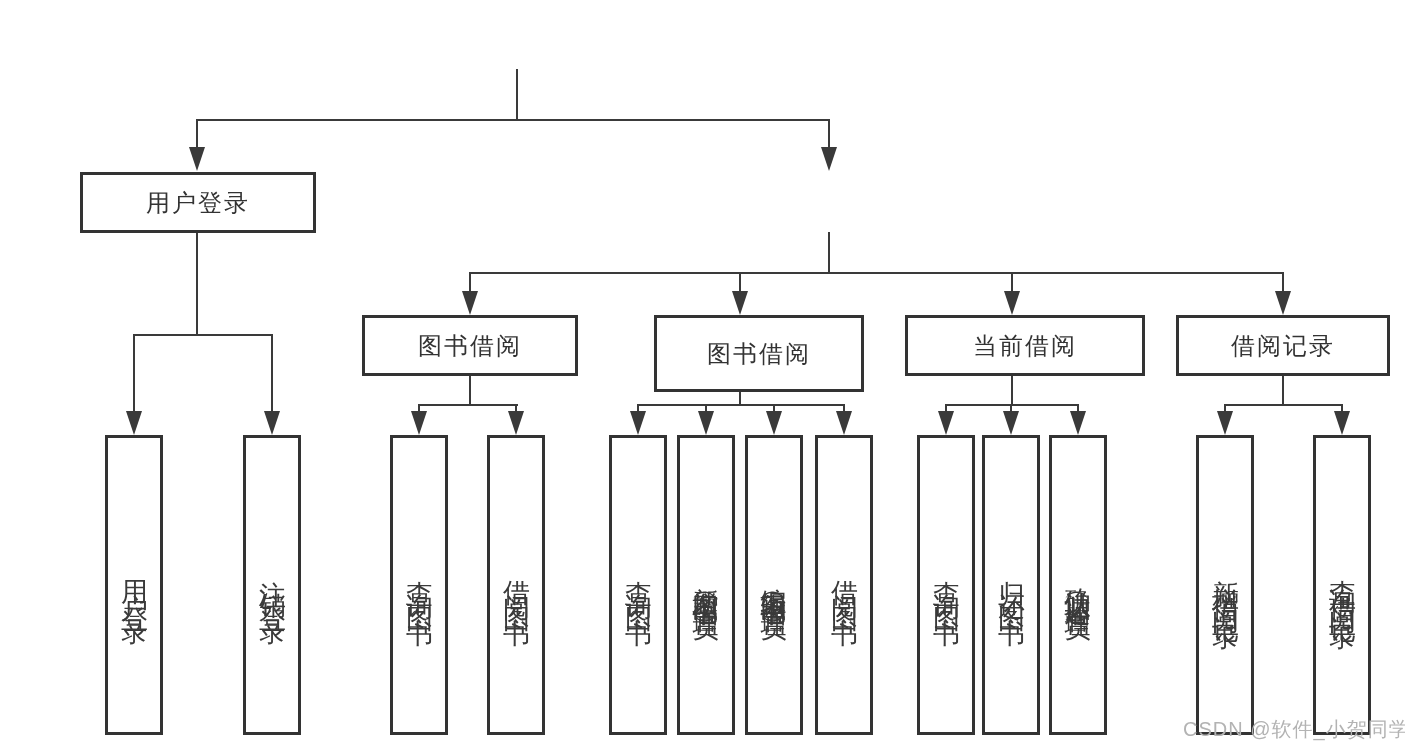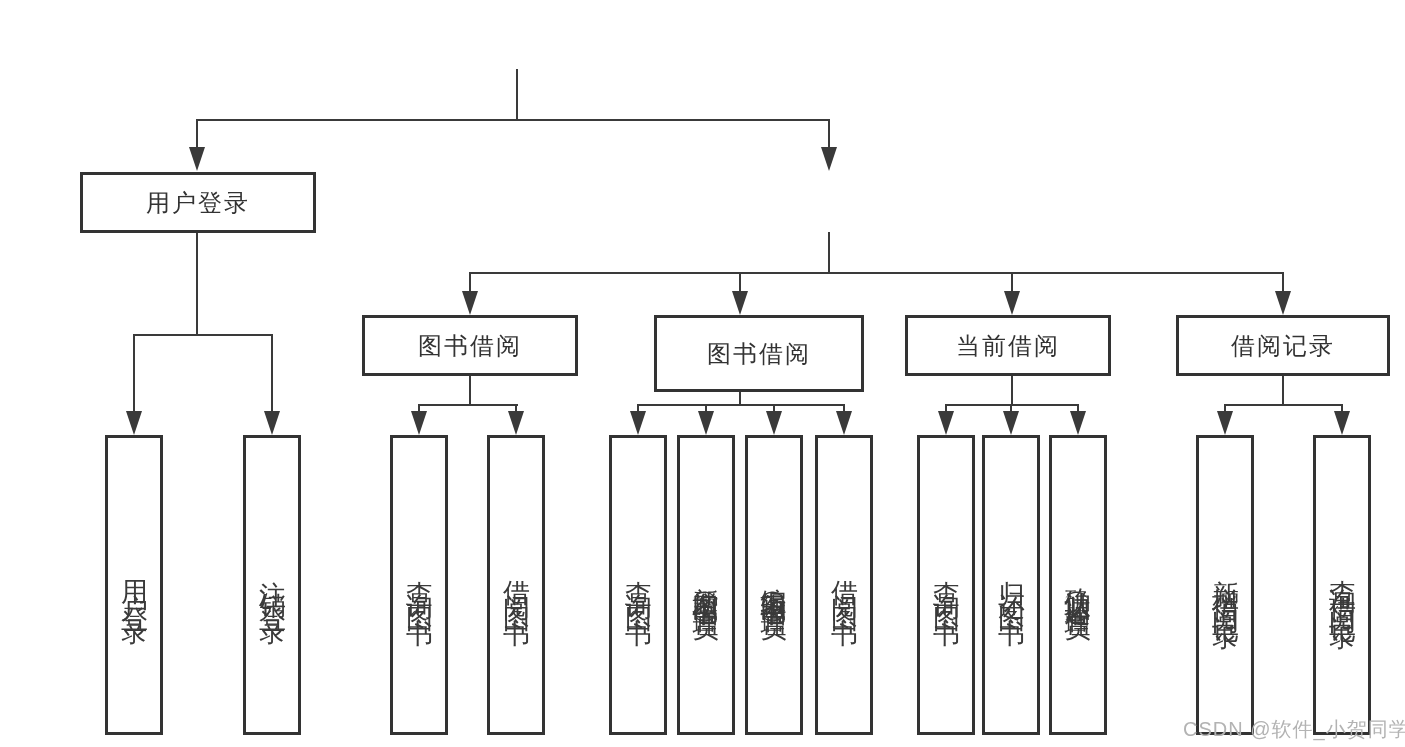--- a/index.html
+++ b/index.html
@@ -71,21 +71,21 @@
   <div class="arrow" style="left:1004px; top:291px;"></div>
   <div class="vl" style="left:1282px; top:272px; height:20px;"></div>
   <div class="arrow" style="left:1275px; top:291px;"></div>
 
   <div class="node" style="left:362px; top:315px; width:216px; height:61px;">
     <span>图书借阅</span>
   </div>
   <div class="node" style="left:654px; top:315px; width:210px; height:77px;">
     <span>图书借阅</span>
   </div>
-  <div class="node" style="left:905px; top:315px; width:206px; height:61px;">
+  <div class="node" style="left:905px; top:315px; width:240px; height:61px;">
     <span>当前借阅</span>
   </div>
   <div class="node" style="left:1176px; top:315px; width:214px; height:61px;">
     <span>借阅记录</span>
   </div>
 
   <div class="vl" style="left:469px; top:375px; height:30px;"></div>
   <div class="hl" style="left:418px; top:404px; width:100px;"></div>
   <div class="vl" style="left:418px; top:404px; height:8px;"></div>
   <div class="arrow" style="left:411px; top:411px;"></div>

